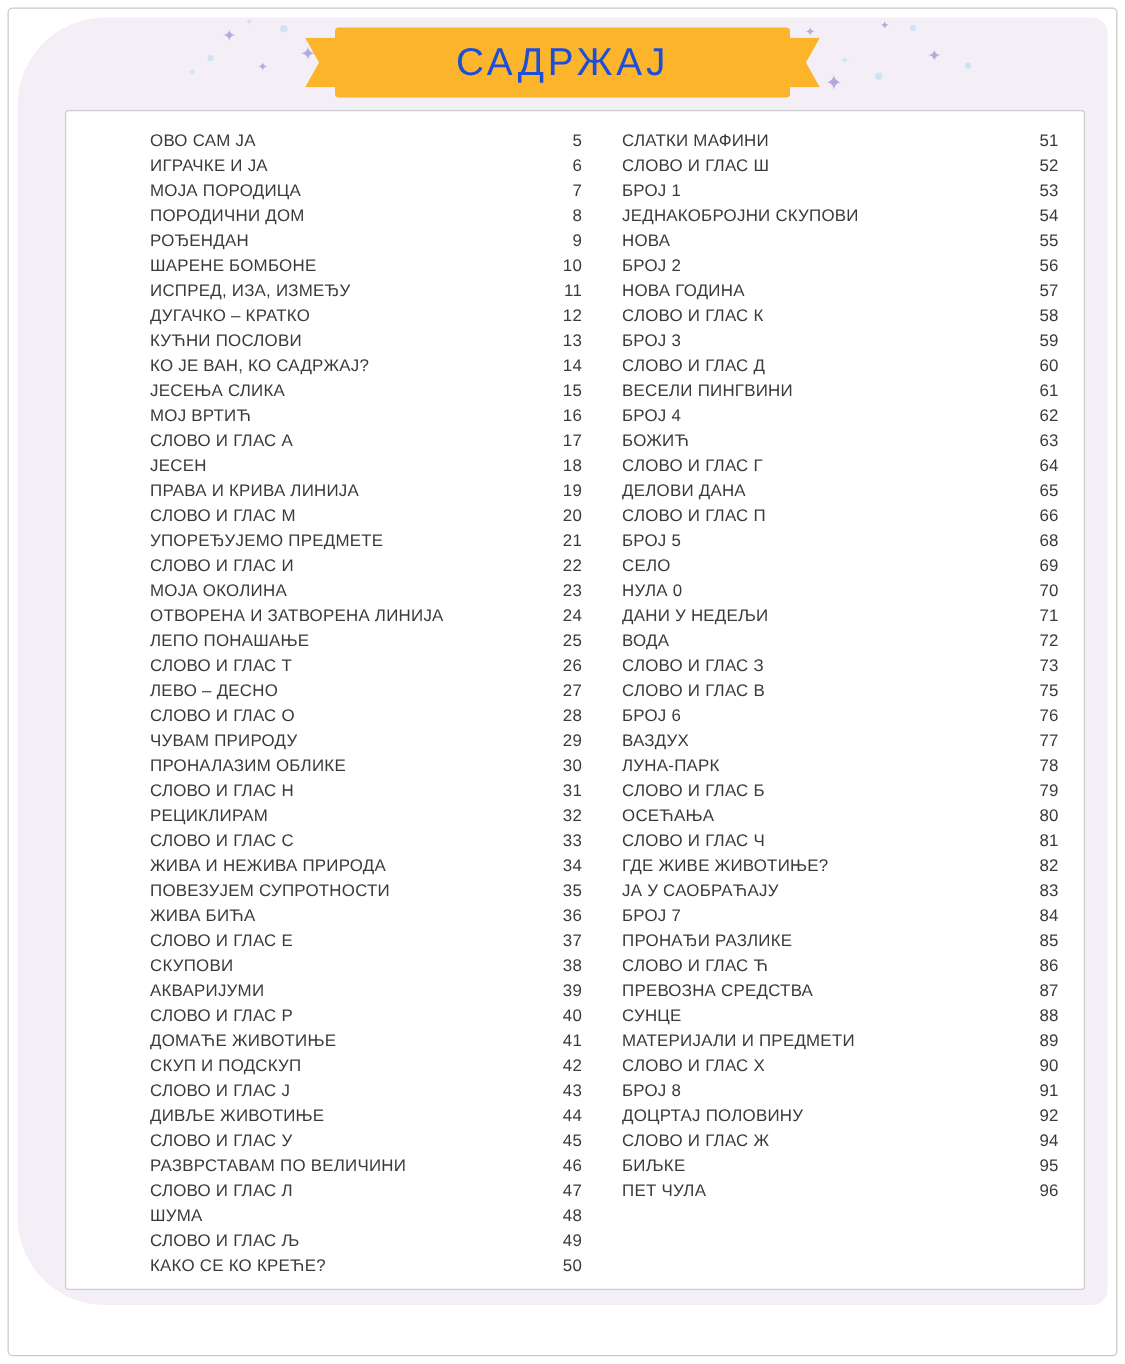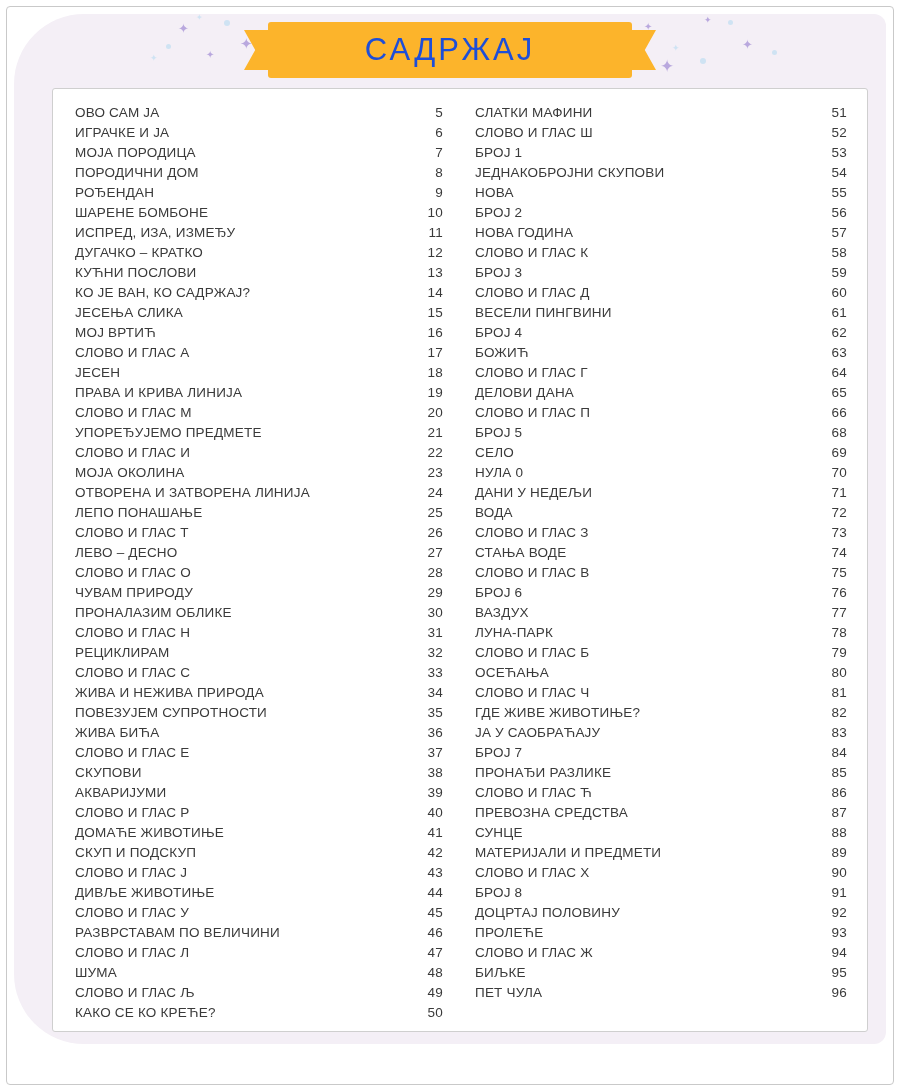--- a/index.html
+++ b/index.html
@@ -115,21 +115,21 @@
     top: 14px;
     width: 816px;
     display: flex;
     box-sizing: border-box;
     padding: 0 22px;
   }
   .col {
     width: 50%;
     box-sizing: border-box;
   }
-  .col.left { padding-right: 18px; }
+  .col.left { padding-right: 18px; margin-left: 45px; }
   .col.right { padding-left: 14px; }
   .entry {
     display: flex;
     align-items: baseline;
     justify-content: space-between;
     height: 20px;
     line-height: 20px;
     font-size: 13.5px;
     color: #3a3a3a;
     letter-spacing: 0.2px;
@@ -448,24 +448,20 @@
           </div>
           <div class="entry">
             <span class="title">ВОДА</span>
             <span class="pg">72</span>
           </div>
           <div class="entry">
             <span class="title">СЛОВО И ГЛАС З</span>
             <span class="pg">73</span>
           </div>
           <div class="entry">
-            <span class="title">СТАЊА ВОДЕ</span>
-            <span class="pg">74</span>
-          </div>
-          <div class="entry">
             <span class="title">СЛОВО И ГЛАС В</span>
             <span class="pg">75</span>
           </div>
           <div class="entry">
             <span class="title">БРОЈ 6</span>
             <span class="pg">76</span>
           </div>
           <div class="entry">
             <span class="title">ВАЗДУХ</span>
             <span class="pg">77</span>
@@ -522,24 +518,20 @@
             <span class="title">СЛОВО И ГЛАС Х</span>
             <span class="pg">90</span>
           </div>
           <div class="entry">
             <span class="title">БРОЈ 8</span>
             <span class="pg">91</span>
           </div>
           <div class="entry">
             <span class="title">ДОЦРТАЈ ПОЛОВИНУ</span>
             <span class="pg">92</span>
-          </div>
-          <div class="entry">
-            <span class="title">ПРОЛЕЋЕ</span>
-            <span class="pg">93</span>
           </div>
           <div class="entry">
             <span class="title">СЛОВО И ГЛАС Ж</span>
             <span class="pg">94</span>
           </div>
           <div class="entry">
             <span class="title">БИЉКЕ</span>
             <span class="pg">95</span>
           </div>
           <div class="entry">

